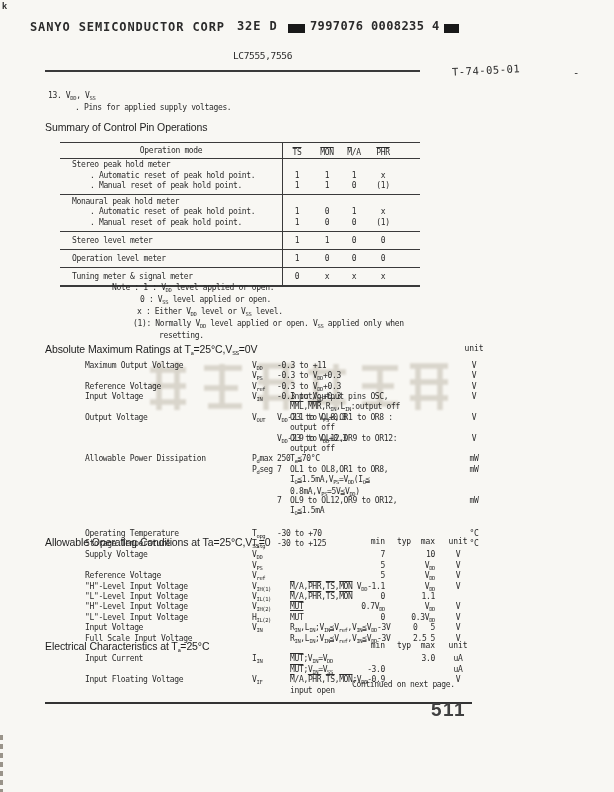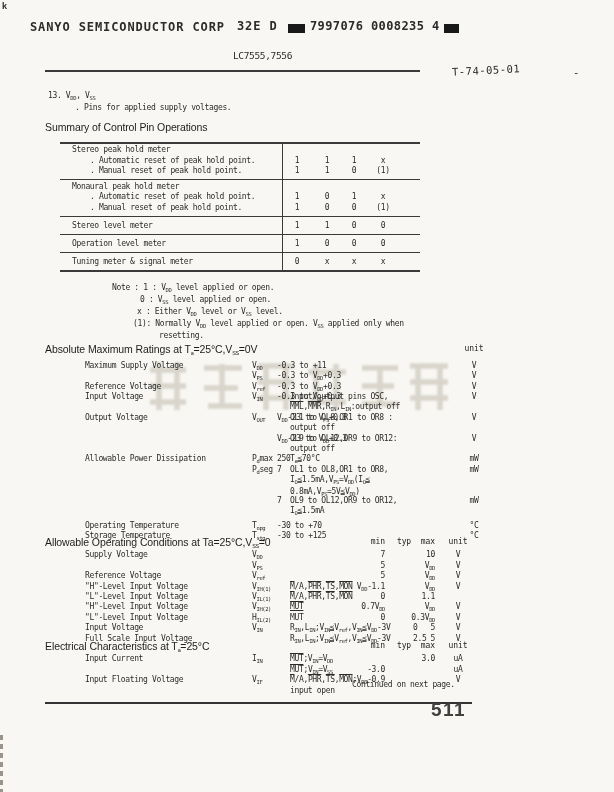--- a/index.html
+++ b/index.html
@@ -113,20 +113,27 @@
 
 <div class="abs" id="sec13">
   <div>13. V<sub>DD</sub>, V<sub>SS</sub></div>
   <div class="ind">. Pins for applied supply voltages.</div>
 </div>
 
 <div class="abs heading" id="ctl-title">Summary of Control Pin Operations</div>
 
 <div id="ctl-table">
   <div id="ctl-vline"></div>
+  <div class="ctl-head">
+    <span class="ctl-mode">Operation mode</span>
+    <span class="cell tv1" style="top:2px"><span class="ov">TS</span></span>
+    <span class="cell tv2" style="top:2px"><span class="ov">MON</span></span>
+    <span class="cell tv3" style="top:2px"><span class="ov">M</span>/A</span>
+    <span class="cell tv4" style="top:2px"><span class="ov">PHR</span></span>
+  </div>
   <div class="dbl"></div>
   <div class="trow"><span class="ti1">Stereo peak hold meter</span></div>
   <div class="trow">
     <span class="ti2">. Automatic reset of peak hold point.</span>
     <span class="cell tv1">1</span>
     <span class="cell tv2">1</span>
     <span class="cell tv3">1</span>
     <span class="cell tv4">x</span>
   </div>
   <div class="trow">
@@ -186,21 +193,21 @@
   <div class="n4">(1): Normally V<sub>DD</sub> level applied or open.  V<sub>SS</sub> applied only when</div>
   <div class="n5">resetting.</div>
 </div>
 
 <div class="sec" id="sec-abs">
   <div class="heading">
     <span>Absolute Maximum Ratings at T<sub>a</sub>=25°C,V<sub>SS</sub>=0V</span>
     <span class="cell p-u" style="font-family:'DejaVu Sans Mono',monospace;font-size:8px">unit</span>
   </div>
   <div class="row h1">
-    <span class="cell p-l">Maximum Supply Voltage</span>
+    <span class="cell p-l">Maximum Output Voltage</span>
     <span class="cell p-s">V<sub>DD</sub></span>
     <span class="cell p-v">-0.3 to +11</span>
     <span class="cell p-u">V</span>
   </div>
   <div class="row h1">
     <span class="cell p-s">V<sub>PS</sub></span>
     <span class="cell p-v">-0.3 to V<sub>DD</sub>+0.3</span>
     <span class="cell p-u">V</span>
   </div>
   <div class="row h1">
@@ -245,21 +252,21 @@
 0.8mA,V<sub>PS</sub>=5V≦V<sub>DD</sub>)</span>
     <span class="cell p-v">7</span>
     <span class="cell p-u">mW</span>
   </div>
   <div class="row h2">
     <span class="cell p-c">OL9 to OL12,OR9 to OR12,
 I<sub>O</sub>≦1.5mA</span>
     <span class="cell p-v">7</span>
     <span class="cell p-u">mW</span>
   </div>
-  <div class="row h1" style="margin-top:4px">
+  <div class="row h1" style="margin-top:12px">
     <span class="cell p-l">Operating Temperature</span>
     <span class="cell p-s">T<sub>opg</sub></span>
     <span class="cell p-v">-30 to +70</span>
     <span class="cell p-u">°C</span>
   </div>
   <div class="row h1">
     <span class="cell p-l">Storage Temperature</span>
     <span class="cell p-s">T<sub>stg</sub></span>
     <span class="cell p-v">-30 to +125</span>
     <span class="cell p-u">°C</span>

